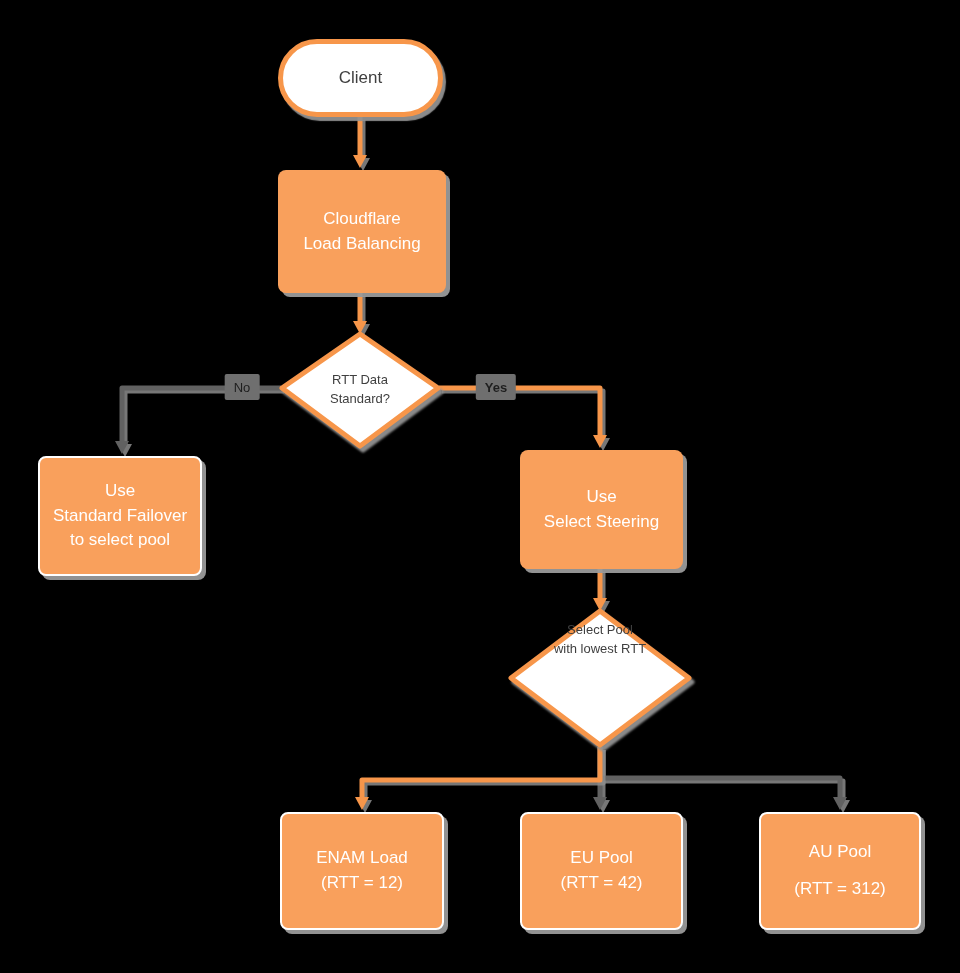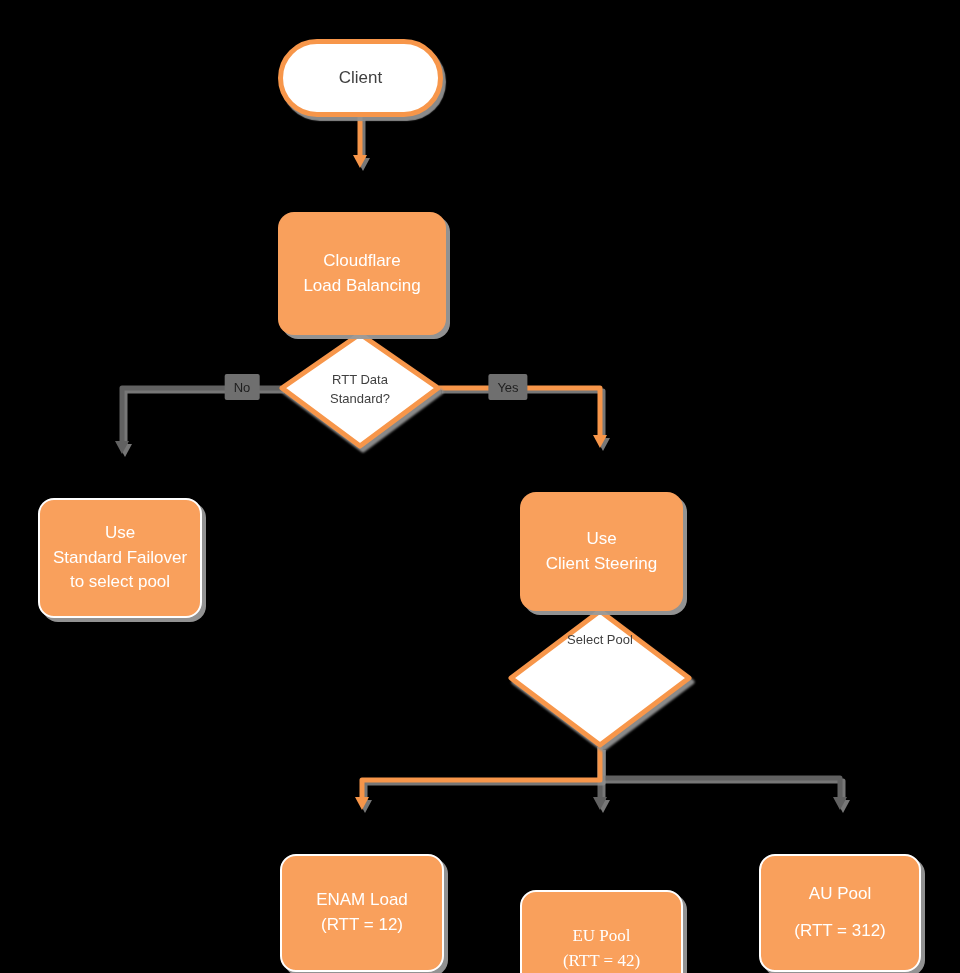--- a/index.html
+++ b/index.html
@@ -59,24 +59,23 @@
   }
   .pill {
     background: #FFFFFF;
     border: 5px solid var(--edge-orange);
     border-radius: 42px;
     color: var(--node-text-dark);
     box-shadow: 3px 4px 1px rgba(145,145,145,0.95);
   }
   .process {
     background: var(--node-orange);
-    border-radius: 16px;
+    border-radius: 8px;
     color: var(--node-text-light);
     box-shadow: 4px 4px 0px rgba(154,154,154,0.95);
-    margin-top: 42px;
   }
   .process.white-edge {
     border: 2px solid #FFFFFF;
   }
   .diamond-label {
     position: absolute;
     transform: translate(-50%, -50%);
     text-align: center;
     color: var(--node-text-dark);
     font-size: 13px;
@@ -134,47 +133,48 @@
   </div>
 
   <div class="diamond-label" style="left:360px; top:390px;">
     <div>RTT Data</div>
     <div>Standard?</div>
   </div>
 
   <div class="edge-label" style="left:242px; top:387px;">
     <span>No</span>
   </div>
-  <div class="edge-label" style="left:508px; top:387px;">
+  <div class="edge-label" style="left:496px; top:387px;font-weight:bold;">
     <span>Yes</span>
   </div>
 
   <div class="node process white-edge" style="left:38px; top:456px; width:164px; height:120px;">
     <div>Use</div>
     <div>Standard Failover</div>
     <div>to select pool</div>
   </div>
 
   <div class="node process" style="left:520px; top:450px; width:163px; height:119px;">
     <div>Use</div>
-    <div>Client Steering</div>
+    <div>Select Steering</div>
   </div>
 
   <div class="diamond-label" style="left:600px; top:640px;">
     <div>Select Pool</div>
+    <div>with lowest RTT</div>
   </div>
 
   <div class="node process white-edge" style="left:280px; top:812px; width:164px; height:118px;">
     <div>ENAM Load</div>
     <div>
       <span>(</span><span class="bold">RTT = 12</span><span>)</span>
     </div>
   </div>
 
-  <div class="node process white-edge" style="left:520px; top:848px; width:163px; height:118px;font-family:Liberation Serif, serif;">
+  <div class="node process white-edge" style="left:520px; top:812px; width:163px; height:118px;">
     <div>EU Pool</div>
     <div>(RTT = 42)</div>
   </div>
 
   <div class="node process white-edge" style="left:759px; top:812px; width:162px; height:118px;gap:12px;">
     <div>AU Pool</div>
     <div>(RTT = 312)</div>
   </div>
 
 </div>

